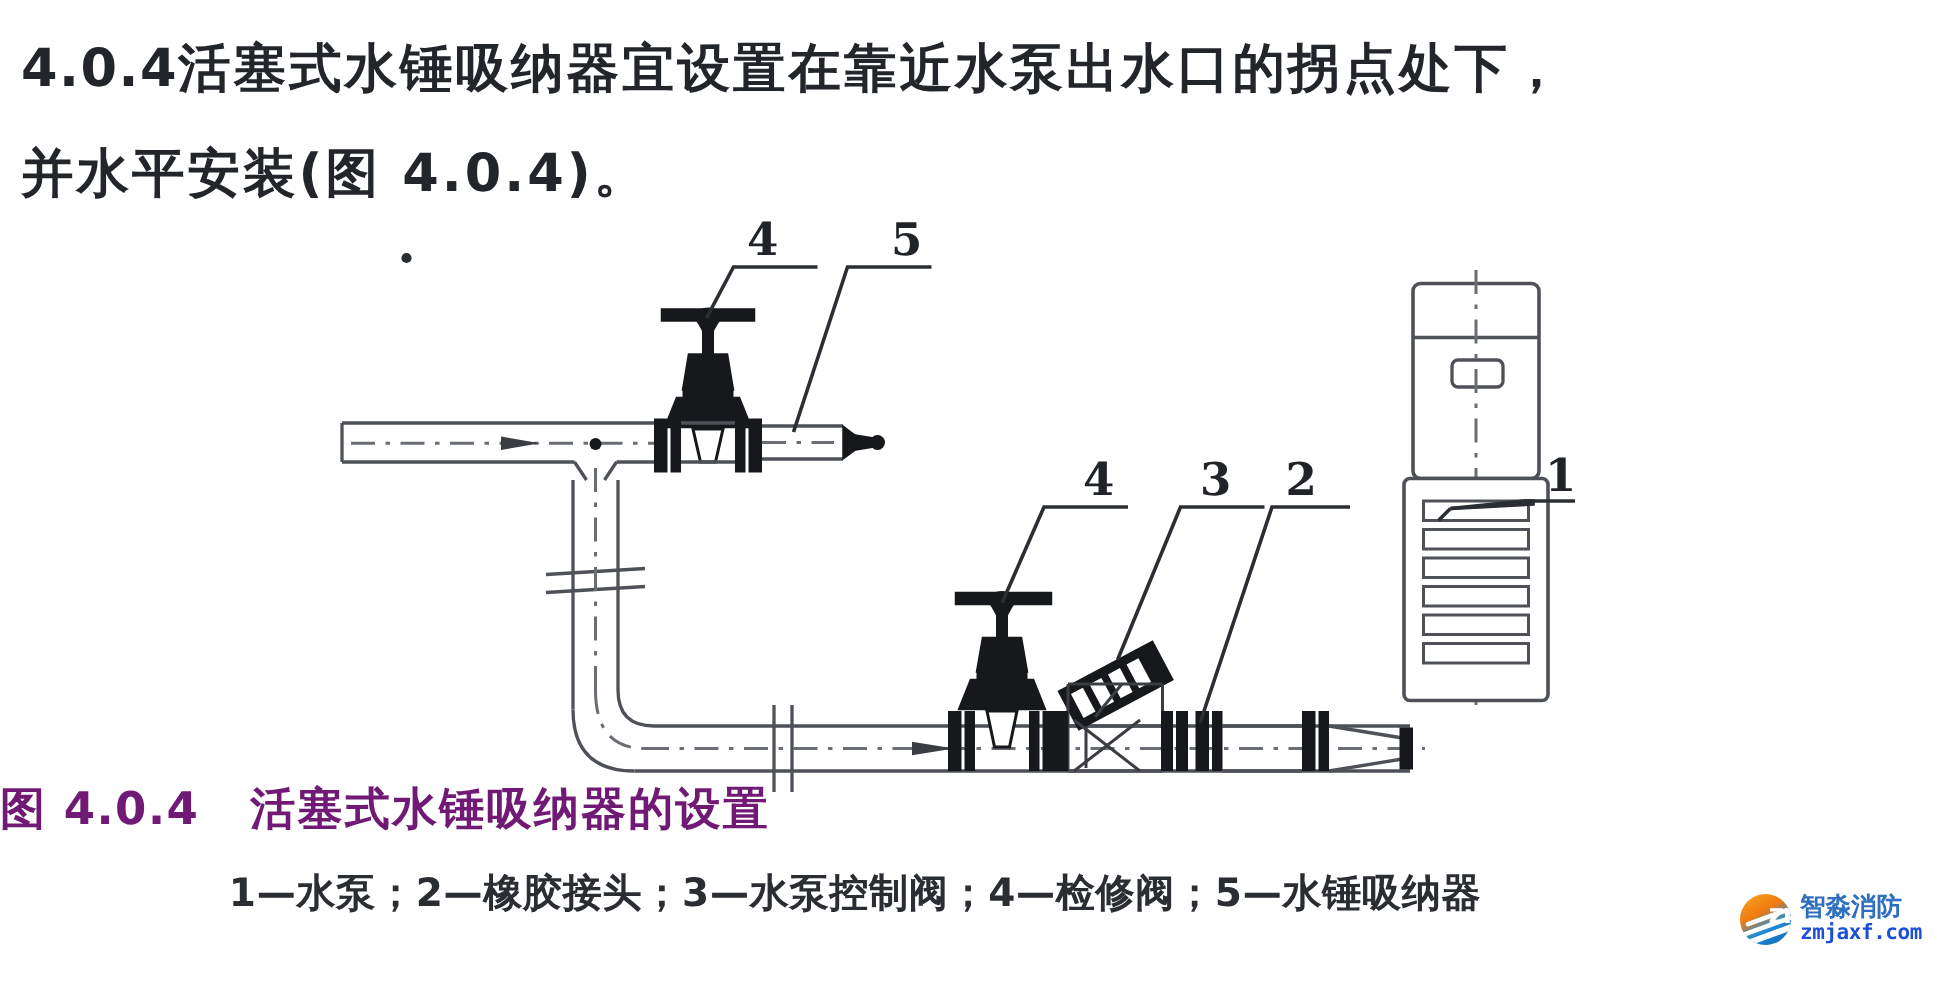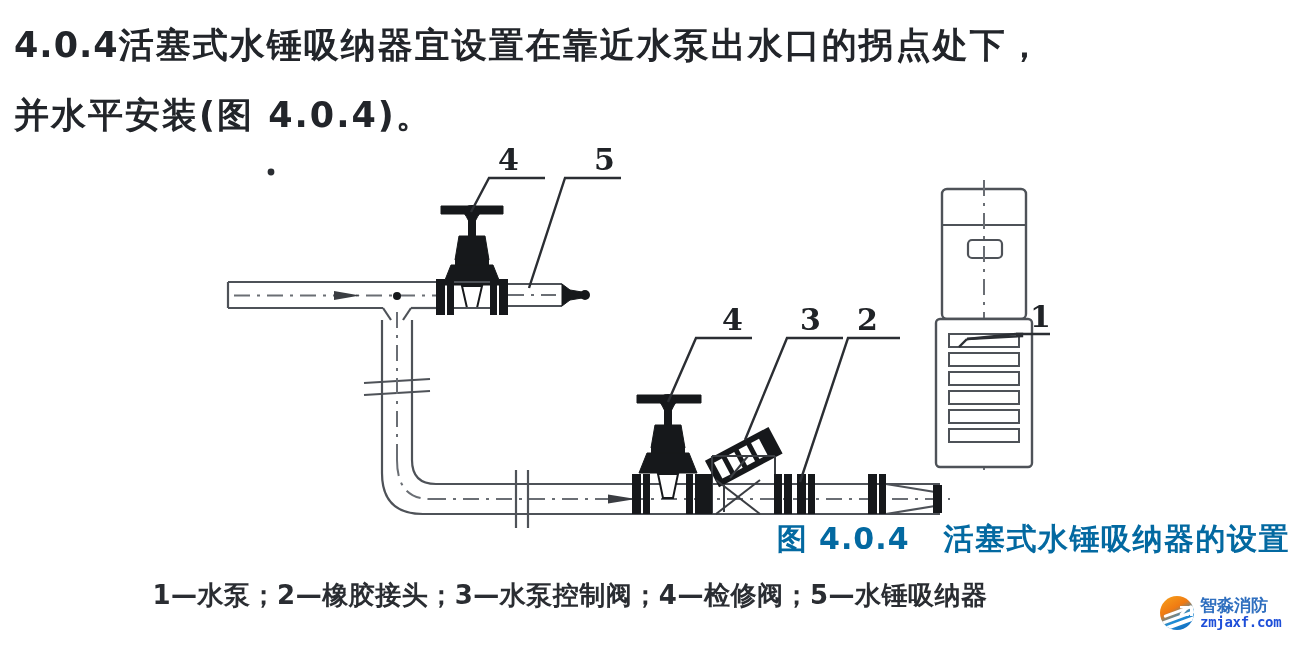--- a/index.html
+++ b/index.html
@@ -55,26 +55,26 @@
     height: 400px;
   }
   #figure svg { display: block; }
 
   
   #figure-caption {
     position: absolute;
     left: 0;
     top: 519px;
     width: 1290px;
-    text-align: right;
+    text-align: left;
     font-family: "DejaVu Sans", "Liberation Sans", sans-serif;
     font-weight: 700;
     font-size: 30px;
     letter-spacing: 1.5px;
-    color: #0369a1;
+    color: #701a75;
     white-space: nowrap;
   }
   #figure-caption .cap-num { letter-spacing: 1px; }
   #figure-caption .cap-gap { display: inline-block; width: 34px; }
 
   #figure-legend {
     position: absolute;
     left: 0;
     top: 578px;
     width: 1140px;

